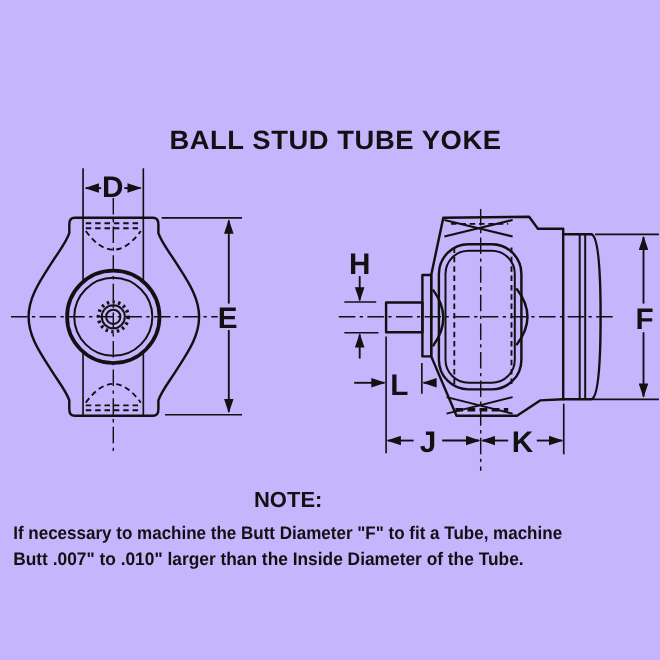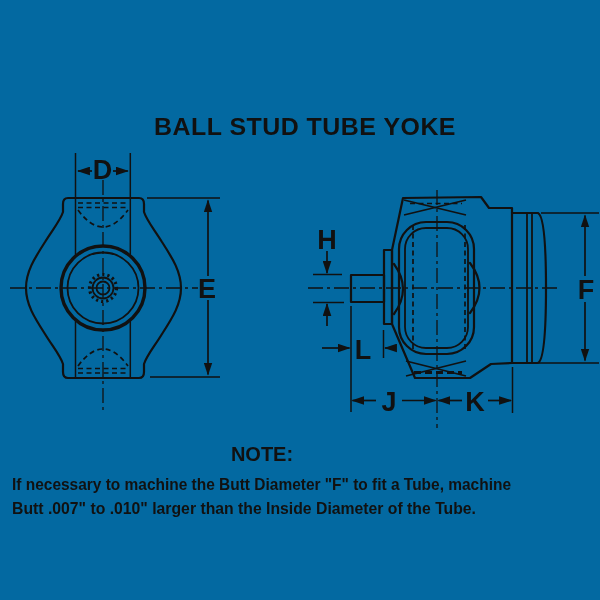--- a/index.html
+++ b/index.html
@@ -1,16 +1,16 @@
 <!DOCTYPE html>
 <html><head>
 <meta charset="utf-8">
 <style>
   html,body{margin:0;padding:0;background:#fff;}
-  #stage{position:relative;width:600px;height:600px;background:#0369a1;overflow:hidden;
+  #stage{position:relative;width:600px;height:600px;background:#c4b5fd;overflow:hidden;
          font-family:"Liberation Sans",sans-serif;}
   svg{position:absolute;left:0;top:0;}
   .outline{fill:none;stroke:#111;stroke-width:2.2;stroke-linejoin:round;stroke-linecap:round;}
   .thick{fill:none;stroke:#111;stroke-width:3.4;}
   .thin{fill:none;stroke:#111;stroke-width:1.8;}
   .hidden-line{fill:none;stroke:#111;stroke-width:1.7;stroke-dasharray:5 3.5;}
   .centerline{fill:none;stroke:#111;stroke-width:1.3;stroke-dasharray:15 4 3 4;}
   .dim{fill:none;stroke:#111;stroke-width:1.7;}
   .ext{fill:none;stroke:#111;stroke-width:1.5;}
   .dim-label{font-weight:bold;font-size:27px;fill:#111;text-anchor:middle;}

